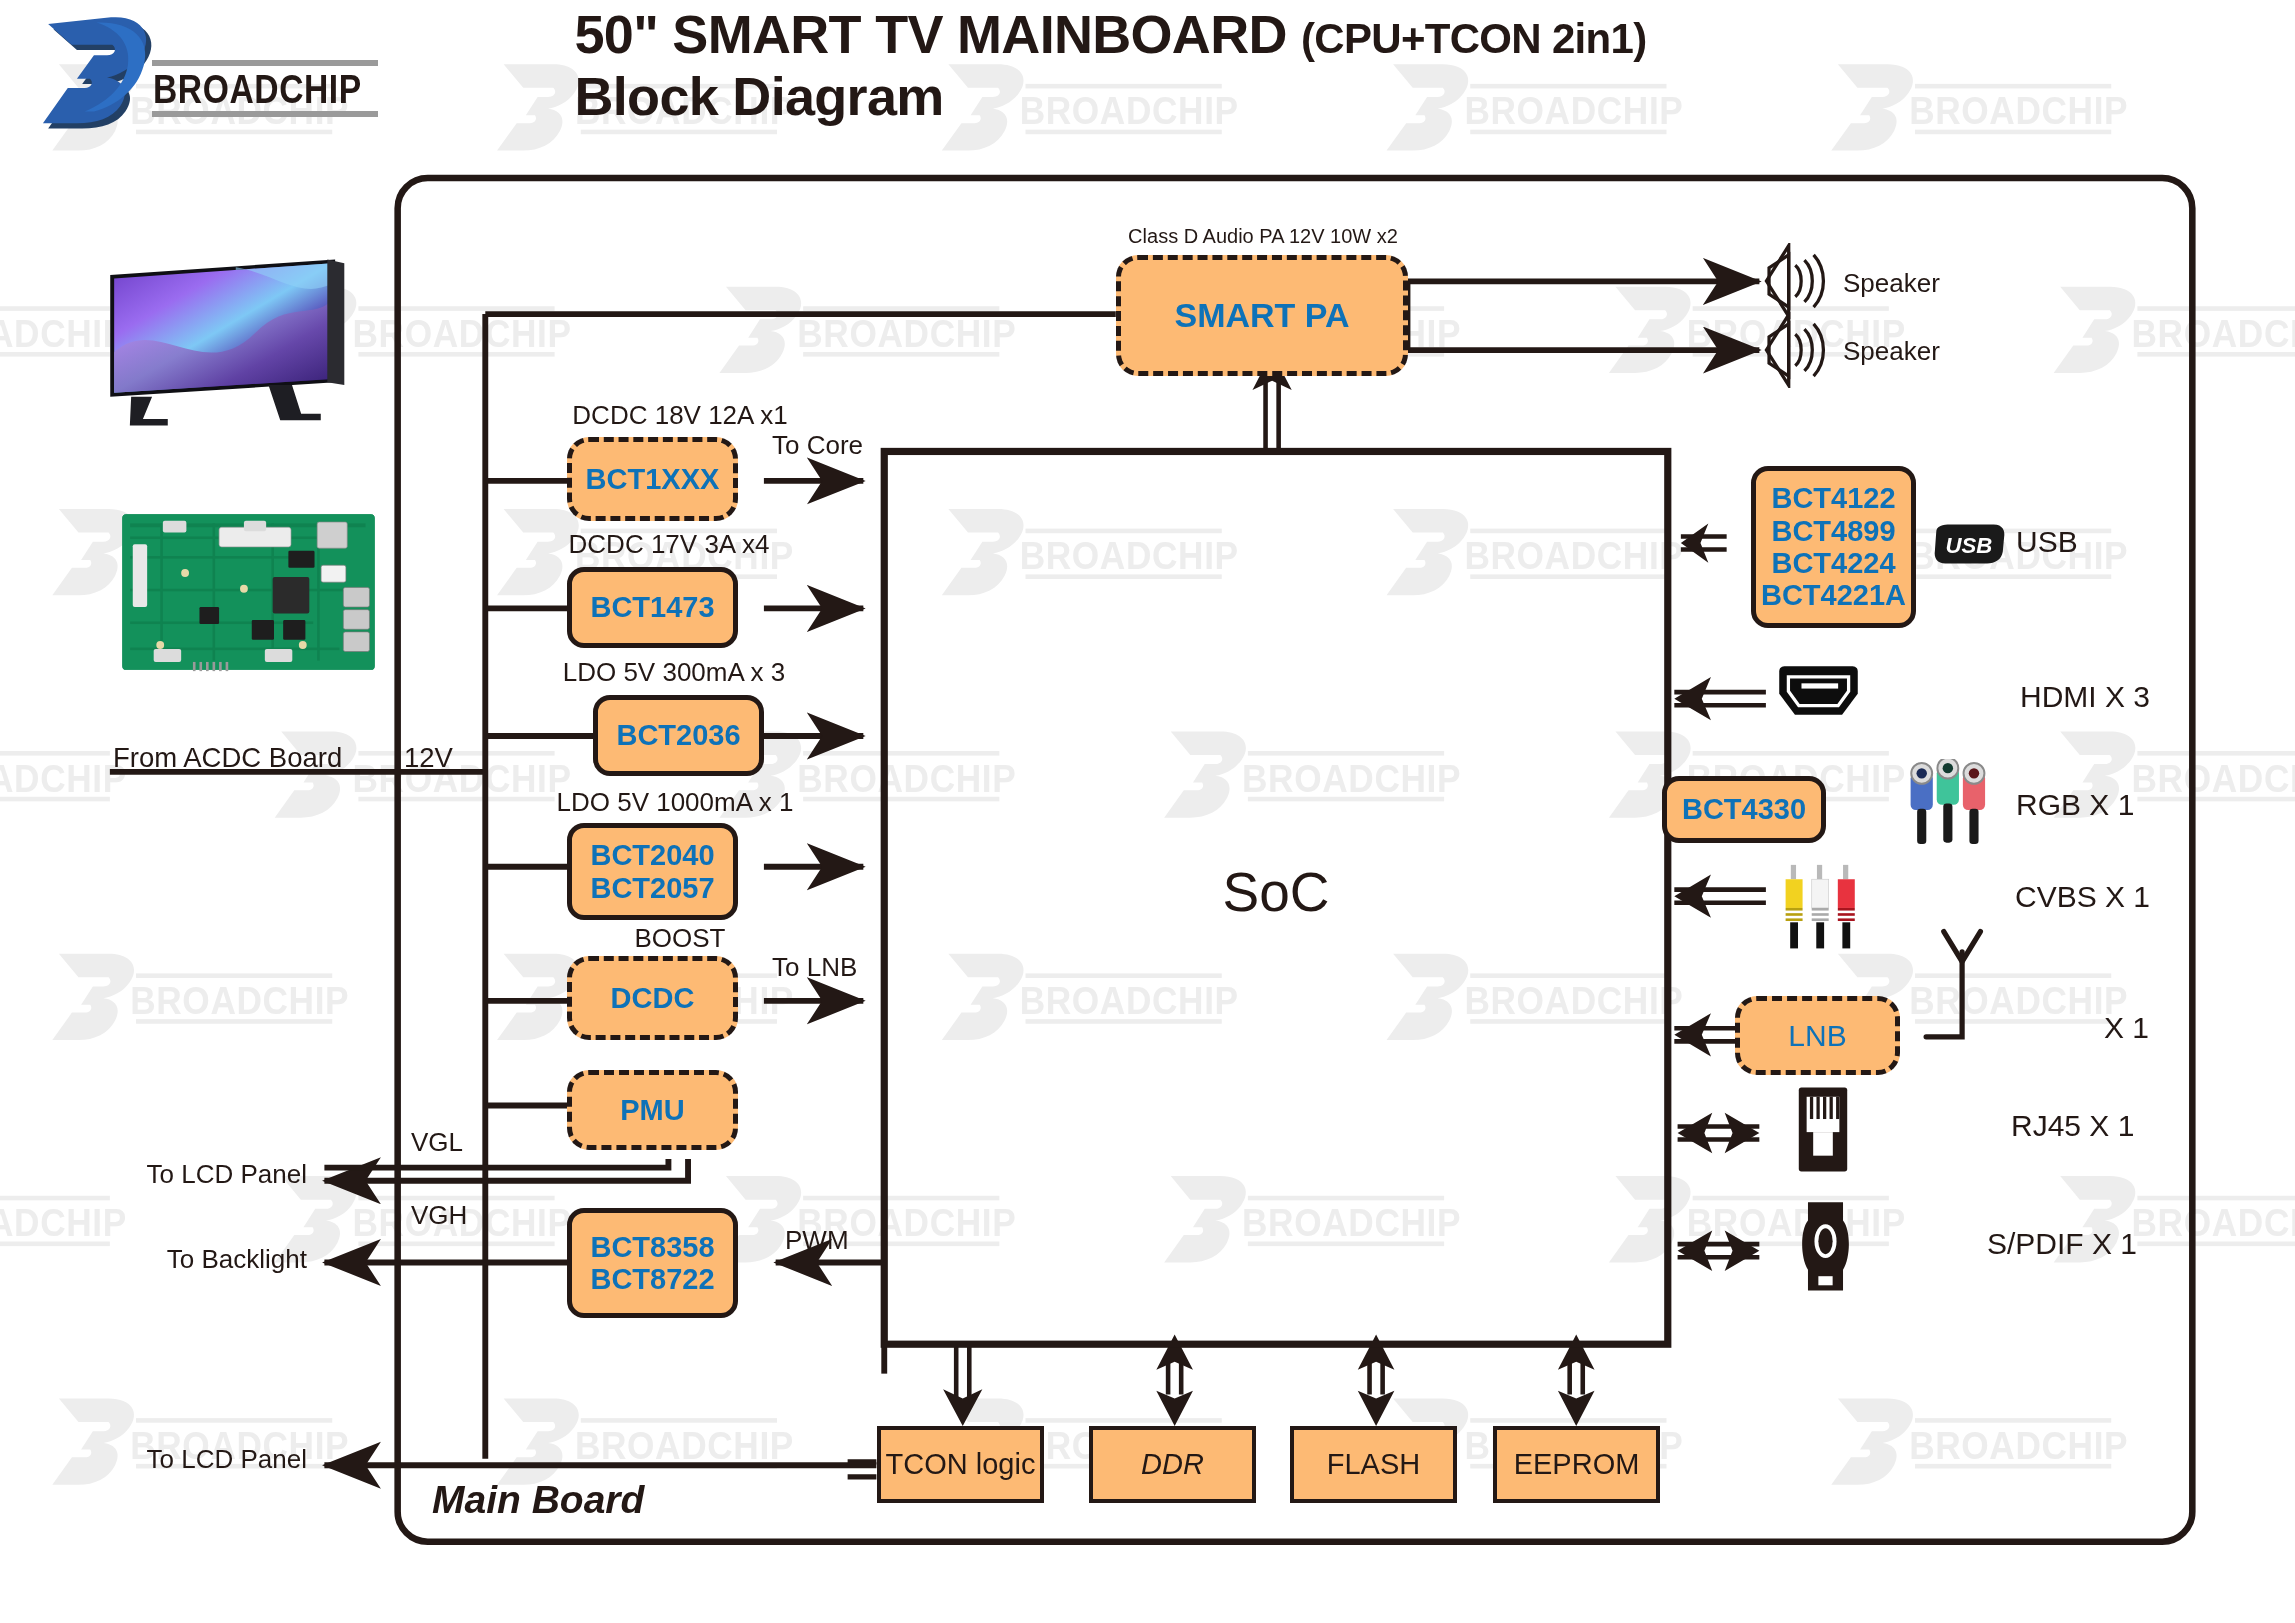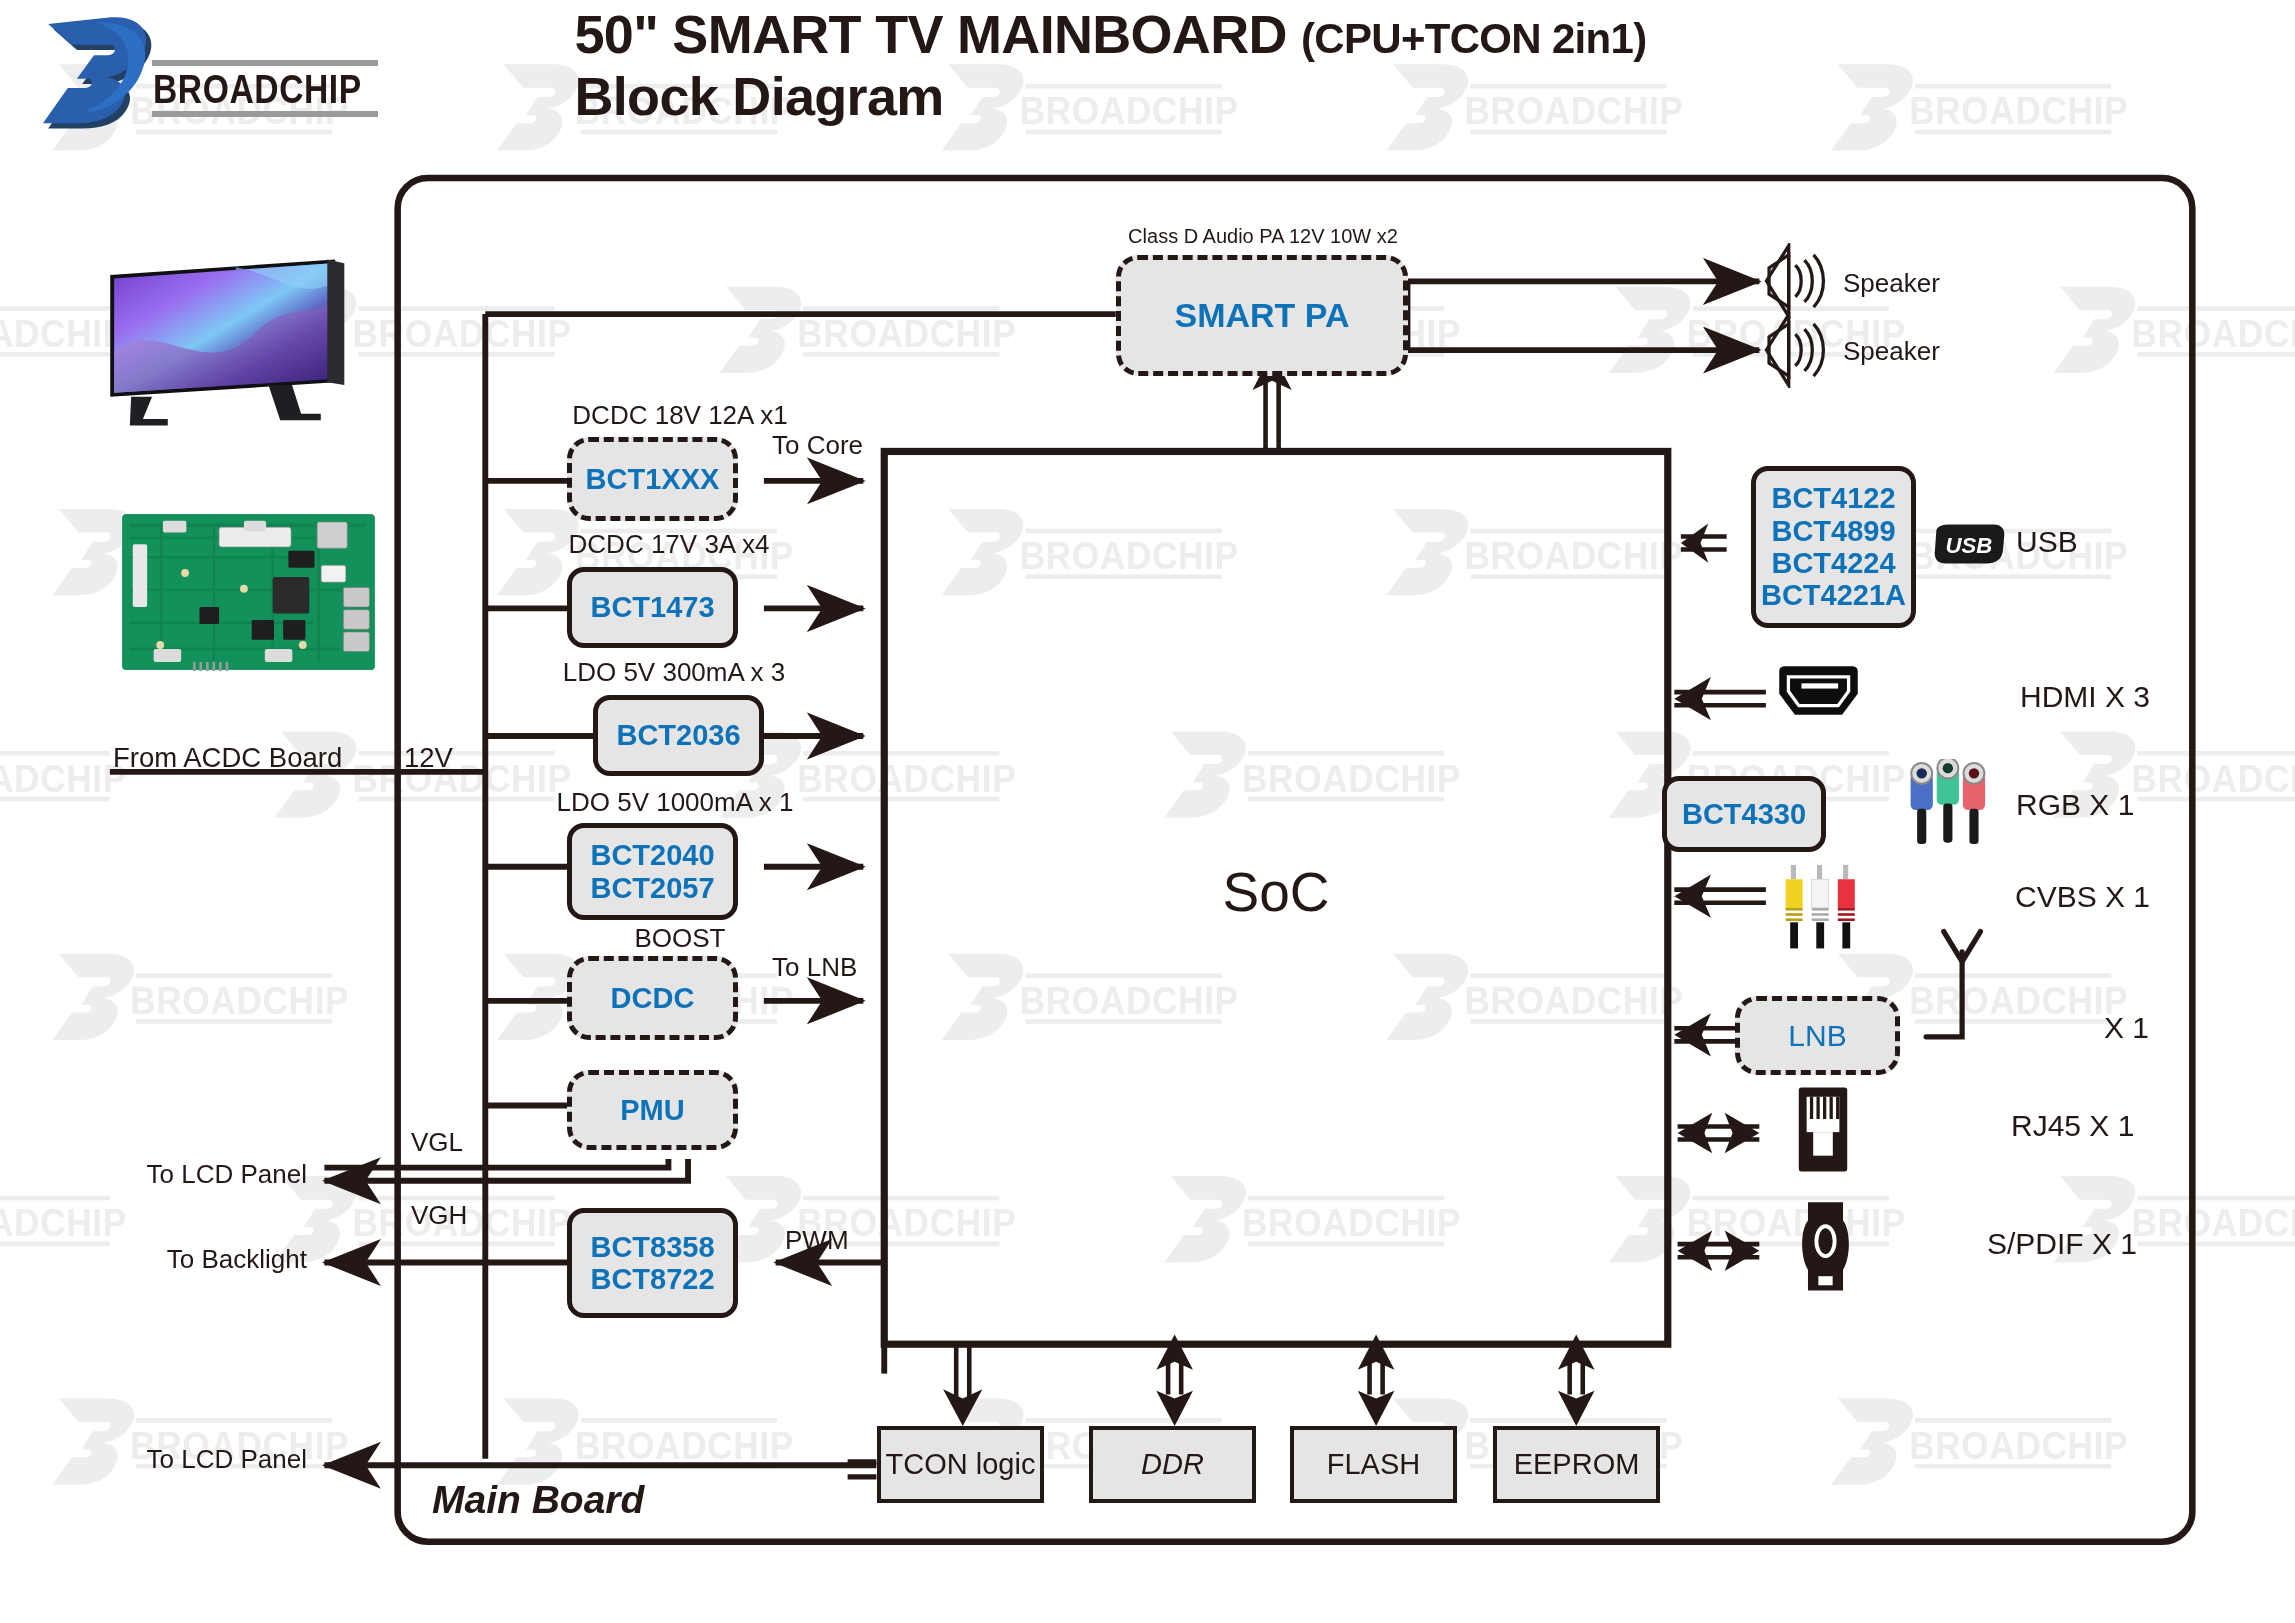--- a/index.html
+++ b/index.html
@@ -24,21 +24,21 @@
 
   
   .logo-wrap{left:39px;top:11.8px;width:314px;height:118px;}
   .logo-word{position:absolute;left:114px;top:54px;font-size:41px;font-weight:bold;
              letter-spacing:0.7px;color:#231815;
              font-family:"Liberation Sans Narrow","Liberation Sans",sans-serif;
              transform:scaleX(0.82);transform-origin:left top;}
   .logo-bar{position:absolute;left:113px;width:226px;height:5.9px;background:#9a9a9a;}
 
   
-  .blk{position:absolute;box-sizing:border-box;background:#e5e5e5;
+  .blk{position:absolute;box-sizing:border-box;background:#fdba74;
        display:flex;flex-direction:column;align-items:center;justify-content:center;
        text-align:center;line-height:1.12;}
   .blk.solid{border:5.2px solid #231815;border-radius:17px;}
   .blk.dash{border:5.9px dashed #231815;border-radius:22px;}
   .blk.rect{border:4.6px solid #231815;border-radius:0;}
   .blk .t{font-size:29px;font-weight:bold;color:#0E72B8;}
   .blk .tb{font-size:29px;color:#231815;}
 
   
   .tvbox{position:absolute;}
@@ -401,21 +401,21 @@
 <div class="abs" style="left:1774px;top:665px;width:89px;height:55px;">
   <svg width="89" height="55" viewBox="0 0 136 84">
     <path d="M8 10 C8 4 12 2 18 2 L118 2 C124 2 128 4 128 10 L128 44
              L104 76 L32 76 L8 44 Z" fill="#0d0d0d"></path>
     <path d="M22 18 L114 18 L114 40 L98 62 L38 62 L22 40 Z" fill="none" stroke="#fff" stroke-width="5"></path>
     <rect x="42" y="28" width="56" height="8" fill="#fff"></rect>
   </svg>
 </div>
 <div class="lbl" style="left:2020px;top:682px;font-size:30px;">HDMI X 3</div>
 
-<div class="blk solid" style="left:1662px;top:776px;width:164px;height:76px;">
+<div class="blk solid" style="left:1662px;top:776px;width:164px;height:67px;">
   <div class="t">BCT4330</div>
 </div>
 <div class="abs" style="left:1904px;top:759px;width:89px;height:98px;">
   <svg width="89" height="98" viewBox="0 0 136 150">
     <g>
       <rect x="10" y="22" width="34" height="56" rx="8" fill="#4a6fc4"></rect>
       <circle cx="27" cy="22" r="16" fill="#dcdcdc" stroke="#8a8a8a" stroke-width="3"></circle>
       <circle cx="27" cy="22" r="8" fill="#1a2a55"></circle>
       <rect x="20" y="76" width="14" height="54" rx="5" fill="#1a1a1a"></rect>
     </g>

